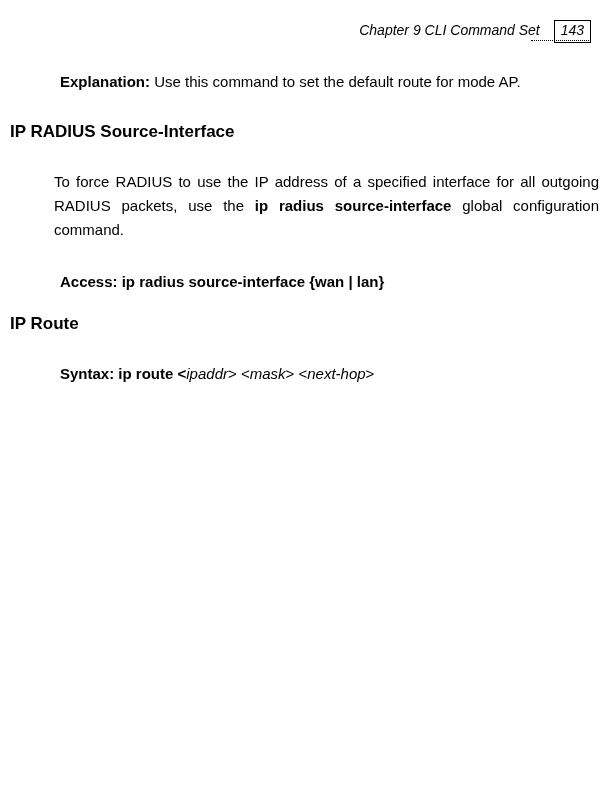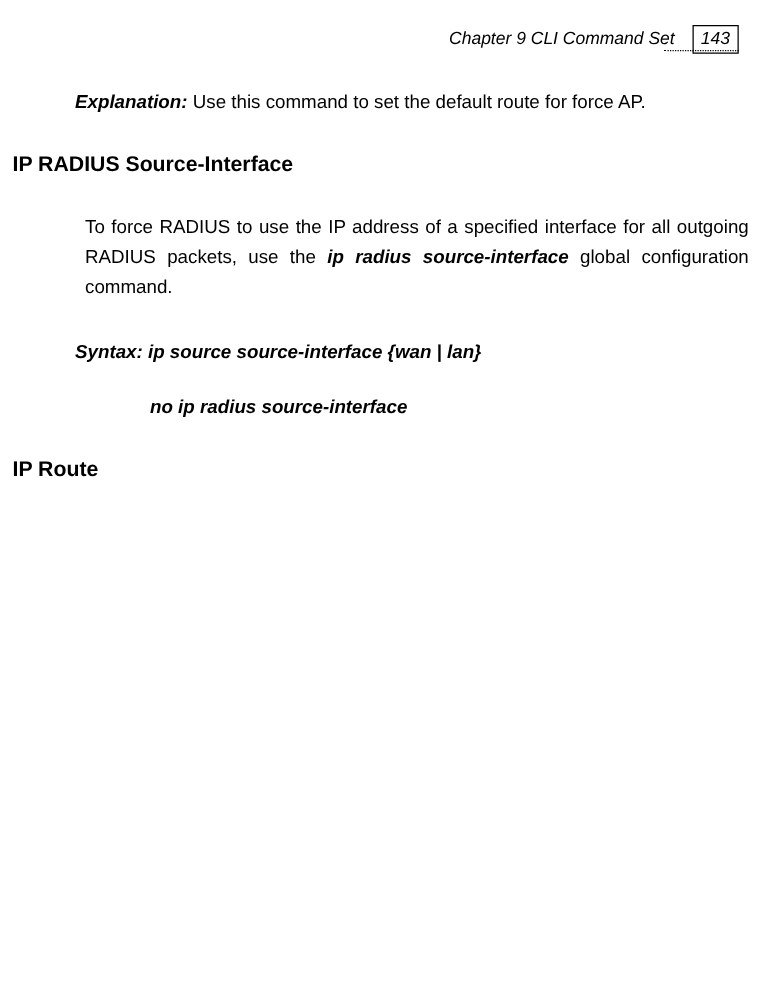--- a/index.html
+++ b/index.html
@@ -48,74 +48,76 @@
   }
   .para-l1 {
     margin-left: 50px;
     margin-right: 0px;
     font-size: 15px;
     line-height: 1.6;
     margin-bottom: 28px;
     text-align: justify;
   }
   .para-l2 {
-    margin-left: 58px;
+    margin-left: 44px;
     margin-right: 0px;
     font-size: 15px;
     line-height: 1.6;
     margin-bottom: 20px;
     text-align: justify;
   }
   .para-l3 {
     margin-left: 110px;
     margin-right: 0px;
     font-size: 15px;
     line-height: 1.6;
     margin-bottom: 20px;
   }
   .section-heading {
     margin-left: 0px;
     font-size: 17px;
     font-weight: bold;
     margin-bottom: 28px;
   }
-  .bold { font-weight: bold; font-style: italic; }
+  .bold { font-weight: bold; }
   .italic { font-style: italic; }
   .mb28 { margin-bottom: 28px; }
   .mb20 { margin-bottom: 20px; }
 </style>
 </head>
 <body>
 
 <div class="page">
 
   <div class="header-line">
     <span>Chapter 9 CLI Command Set</span>
     <span class="header-page-box">143</span>
   </div>
   <div class="dotted"></div>
 
   <div class="content">
 
     <div class="para-l1">
-      <span class="bold">Explanation:</span><span> Use this command to set the default route for force AP.</span>
+      <span class="bold">Explanation:</span><span> Use this command to set the default route for mode AP.</span>
     </div>
 
     <div class="section-heading">IP RADIUS Source-Interface</div>
 
     <div class="para-l2 mb28">
       <span>To force RADIUS to use the IP address of a specified interface for all outgoing RADIUS packets, use the </span><span class="bold">ip radius source-interface</span><span> global configuration command.</span>
     </div>
 
-    <div class="para-l1 bold" style="margin-bottom:20px;">Syntax: ip source source-interface {wan | lan}</div>
+    <div class="para-l1 bold" style="margin-bottom:20px;">Access: ip radius source-interface {wan | lan}</div>
 
-    <div class="para-l3 bold mb28">no ip radius source-interface</div>
 
 
 
     <div class="section-heading">IP Route</div>
 
 
+    <div class="para-l1 mb20">
+      <span class="bold">Syntax: ip route &lt;</span><span class="italic">ipaddr</span><span>&gt; &lt;</span><span class="italic">mask</span><span>&gt; &lt;</span><span class="italic">next-hop</span><span>&gt;</span>
+    </div>
 
 
 
   </div>
 </div>
 
 </body></html>

